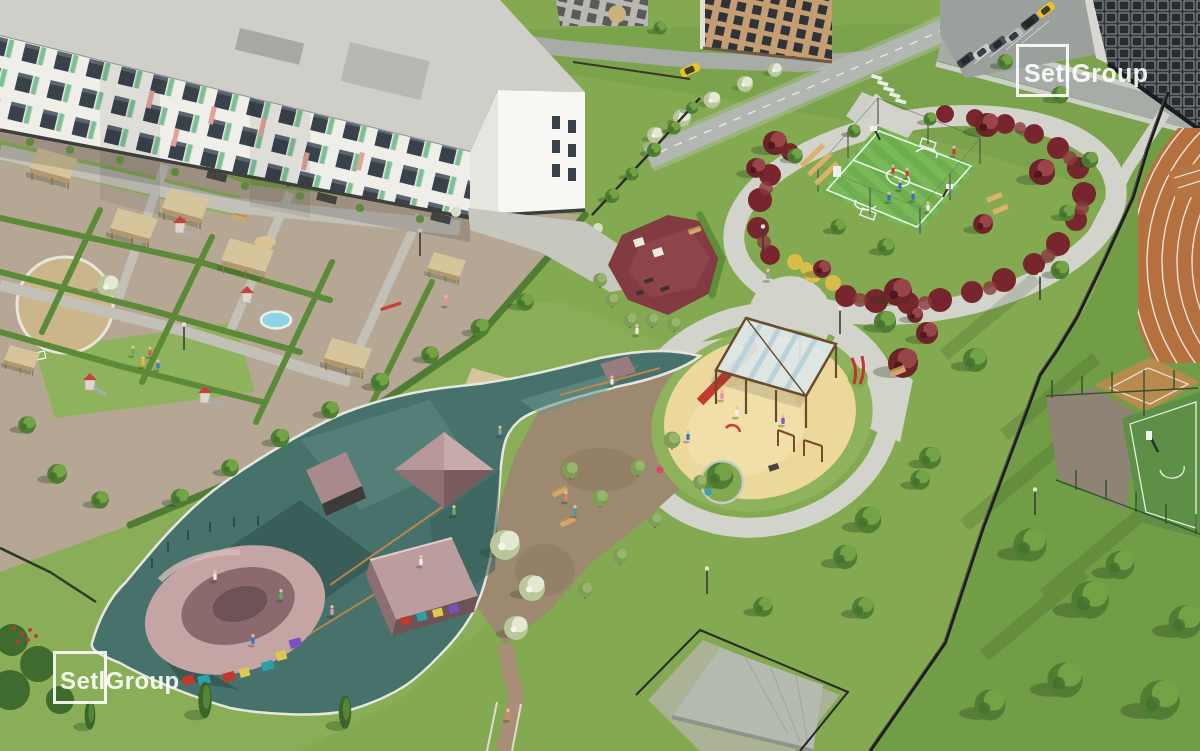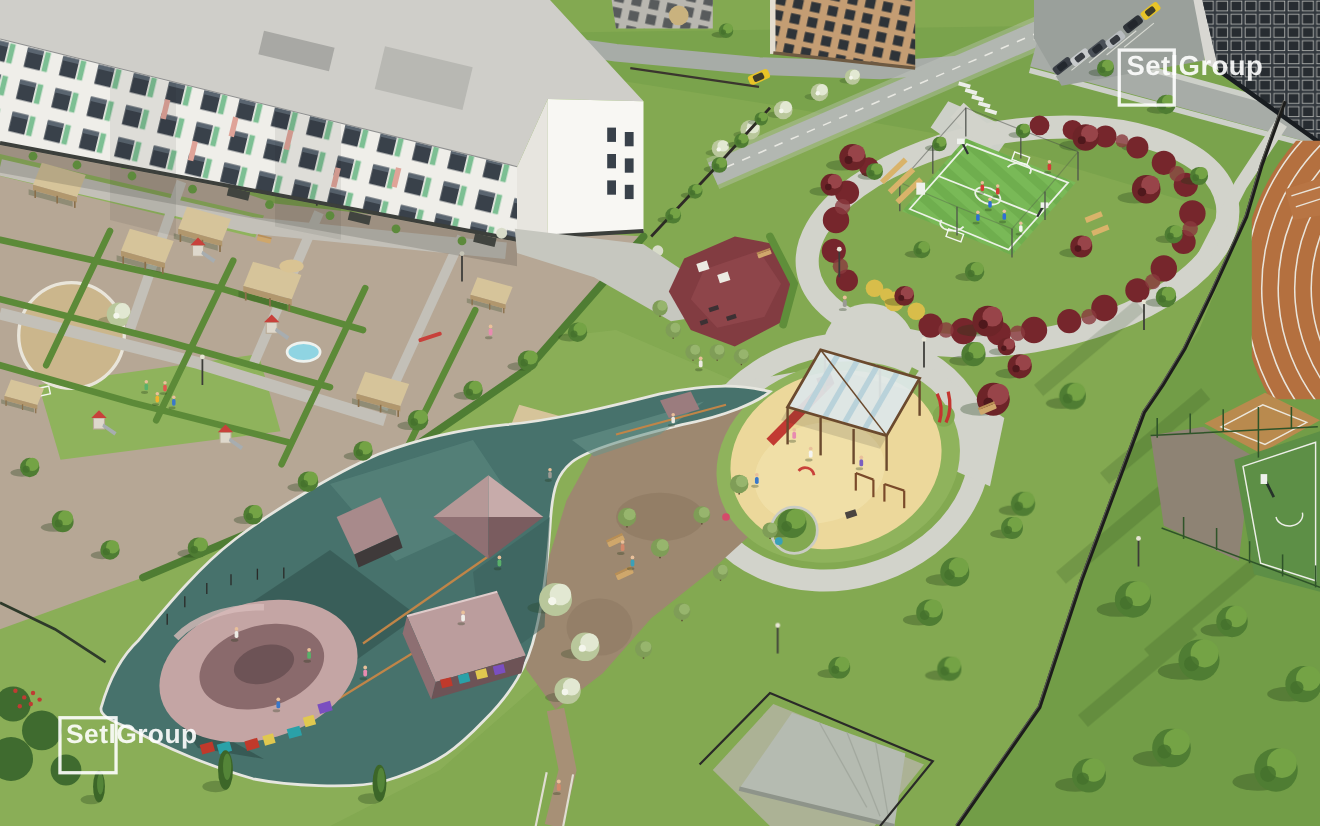--- a/index.html
+++ b/index.html
@@ -1,19 +1,19 @@
 <!DOCTYPE html>
 <html style="--grass: #83a951; --grassDark: #729d47; --grassTop: #7aa34c; --grassLight: #8fb35c; --path: #d2d3cb; --road: #a7aca7; --sidewalk: #cdd0c8; --parking: #9aa09b; --roofGray: #cfcec9; --facadeWhite: #efeee9; --endwallWhite: #f8f7f3; --windowDark: #39414a; --accentGreen: #67b784; --accentSalmon: #dfa398; --brick: #c49d73; --highrise: #31373d; --courtGreen: #6fae4e; --marking: #f3f6f0; --shrubBurgundy: #76262c; --shrubYellow: #d8bd4a; --redTree: #6d2428; --sandYellow: #ecd89b; --rubberMaroon: #823c41; --skateTeal: #47726c; --rampMauve: #bb9d9d; --rampDark: #6d5356; --dirt: #9d8870; --woodTan: #d6c49a; --fenceDark: #1d1d1b; --treeGreen: #4f7d33; --treeLight: #74a345; --paleTree: #ccd6b0; --taxiYellow: #e8c428; --logoWhite: rgba(255,255,255,0.9);"><head>
 <meta charset="utf-8">
 <style>
   html,body{margin:0;padding:0;background:#222;}
   #stage{position:relative;width:1200px;height:751px;overflow:hidden;
          font-family:"Liberation Sans",sans-serif;background:#83a951;}
   #stage svg{position:absolute;left:0;top:0;display:block;}
-  .logo{position:absolute;display:flex;align-items:flex-start;pointer-events:none;}
+  .logo{position:absolute;display:flex;align-items:center;pointer-events:none;}
   .logo-square{position:absolute;border:3px solid var(--logoWhite,rgba(255,255,255,.9));}
   .logo-text{position:relative;color:var(--logoWhite,rgba(255,255,255,.9));
              font-weight:600;letter-spacing:.4px;white-space:nowrap;}
   #logo-tr{left:1016px;top:44px;width:160px;height:54px;}
   #logo-tr .logo-square{left:0;top:0;width:47px;height:47px;}
   #logo-tr .logo-text{left:8px;top:2px;font-size:25px;}
   #logo-bl{left:53px;top:651px;width:160px;height:54px;}
   #logo-bl .logo-square{left:0;top:0;width:48px;height:47px;}
   #logo-bl .logo-text{left:7px;top:3px;font-size:24px;}
 </style>

